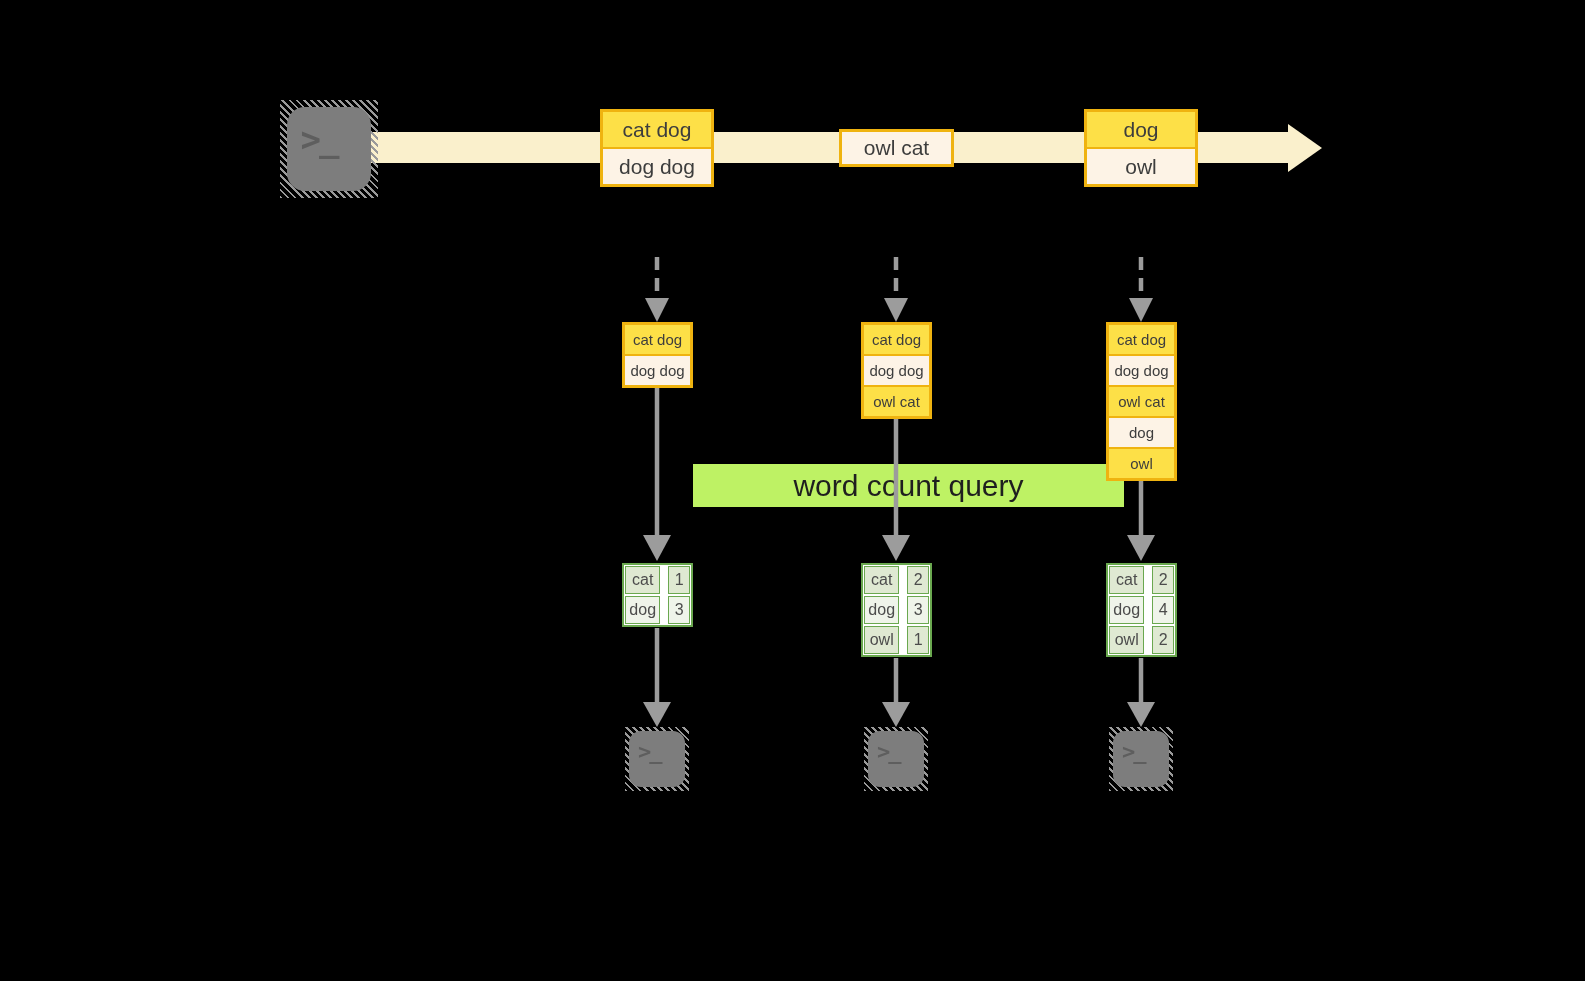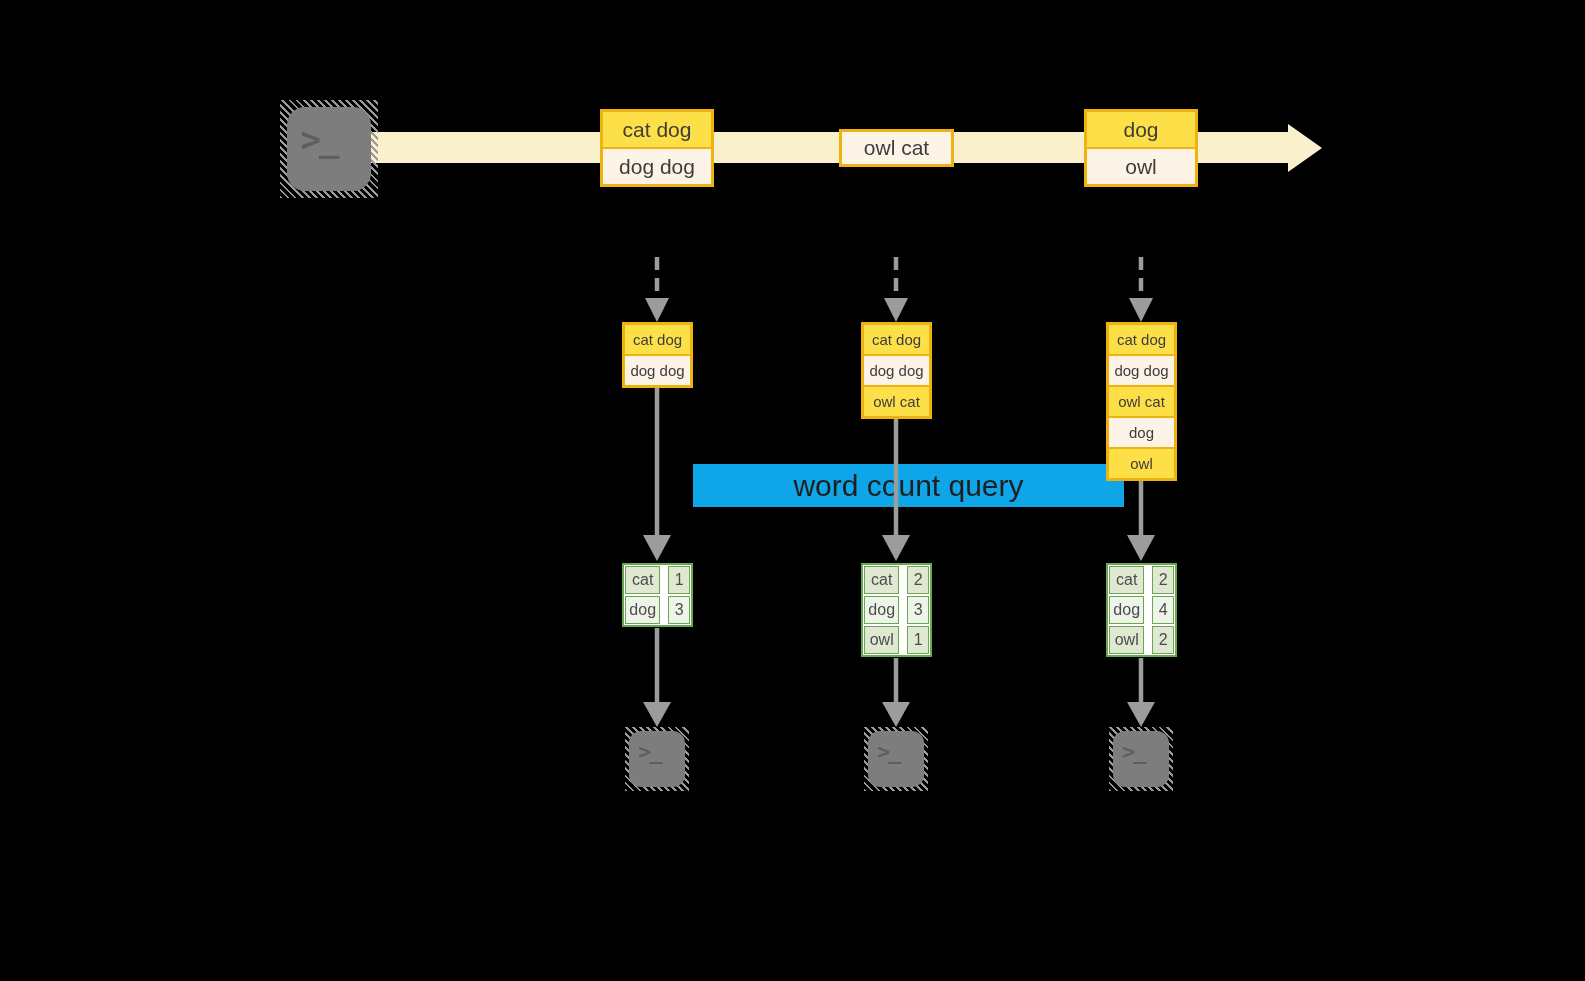--- a/index.html
+++ b/index.html
@@ -27,21 +27,21 @@
   .ebox{position:absolute;z-index:3;border:3px solid #efb310;background:#fdf3e6;
     display:flex;flex-direction:column;box-sizing:border-box;}
   .erow{display:flex;align-items:center;justify-content:center;color:#3d3d3d;}
   .ebox-top .erow{height:35px;font-size:21px;}
   .ebox-top .erow + .erow{border-top:2px solid #efb310;}
   .ebox-stack .erow{height:29px;font-size:15px;}
   .ebox-stack .erow + .erow{border-top:2px solid #efb310;}
   .fillA{background:#fde047;}
   .fillB{background:#fdf3e6;}
   
-  .query-label{position:absolute;left:693px;top:464px;width:431px;height:43px;background:#0ea5e9;z-index:1;
+  .query-label{position:absolute;left:693px;top:464px;width:431px;height:43px;background:#bef264;z-index:1;
     display:flex;align-items:center;justify-content:center;font-size:30px;color:#1f1f1f;}
   
   .ctable{position:absolute;z-index:3;border:2.5px solid #6aa84f;background:#ffffff;
     box-sizing:border-box;display:flex;flex-direction:column;gap:2px;padding:1px;width:71px;}
   .crow{display:flex;gap:8px;height:28px;}
   .ccell{border:1.8px solid #6aa84f;box-sizing:border-box;display:flex;align-items:center;justify-content:center;
     font-size:16px;color:#4c4c4c;}
   .ccell.word{flex:63 0 0;}
   .ccell.num{flex:37 0 0;}
   .gfillA{background:#dfe9d2;}

